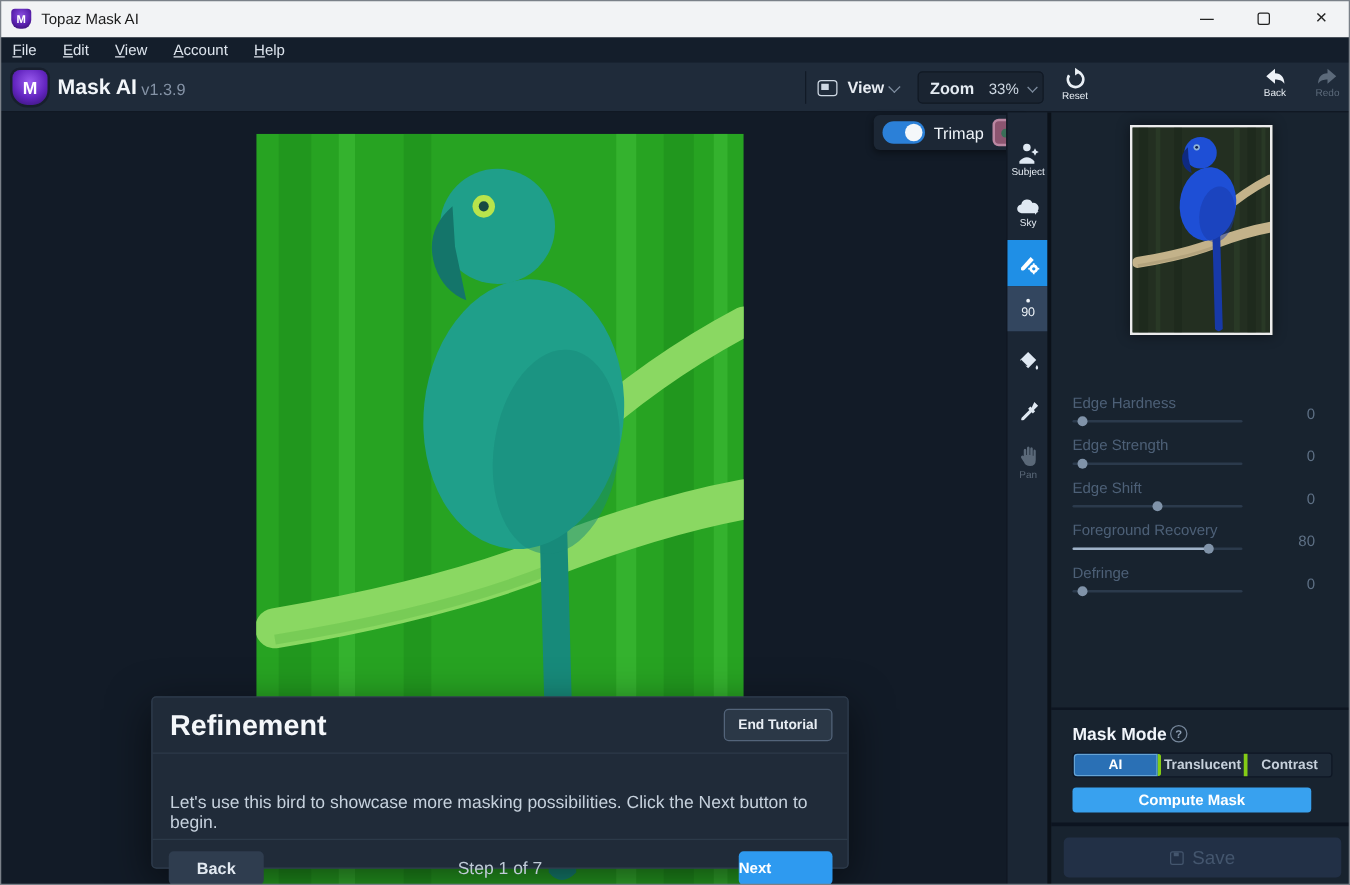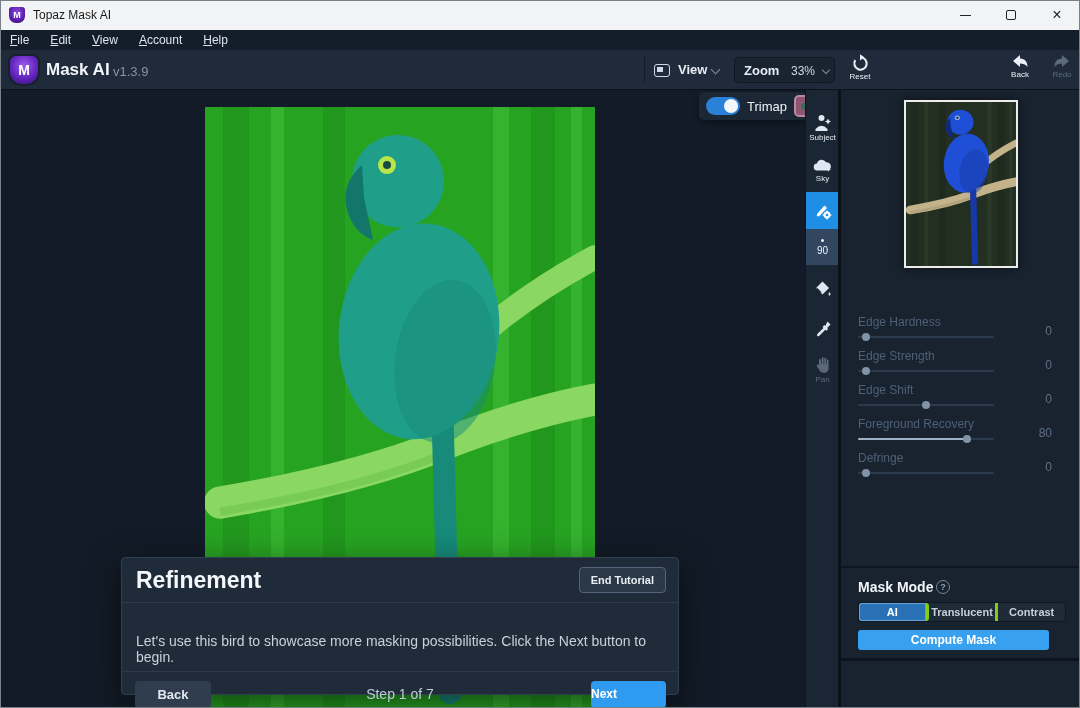--- a/index.html
+++ b/index.html
@@ -333,20 +333,24 @@
 
   <div class="segmented">
     <div class="seg seg-selected">AI</div>
     <div class="seg">Translucent</div>
     <div class="seg">Contrast</div>
   </div>
 
   <div class="compute-btn">Compute Mask</div>
 
   <div class="save-divider"></div>
+  <div class="save-btn">
+    <div class="disk-icon"></div>
+    <span class="save-label">Save</span>
+  </div>
 </div>
 
 <div class="tutorial">
   <div class="tut-header">
     <span class="tut-title">Refinement</span>
     <div class="end-btn">End Tutorial</div>
   </div>
   <div class="tut-body">Let's use this bird to showcase more masking possibilities. Click the Next button to begin.</div>
   <div class="tut-footer">
     <div class="back-btn">Back</div>

